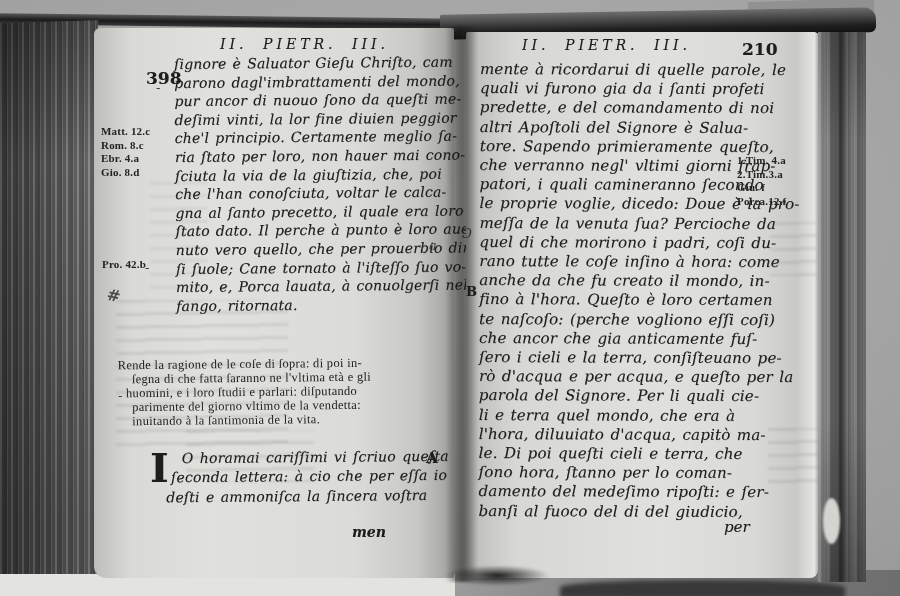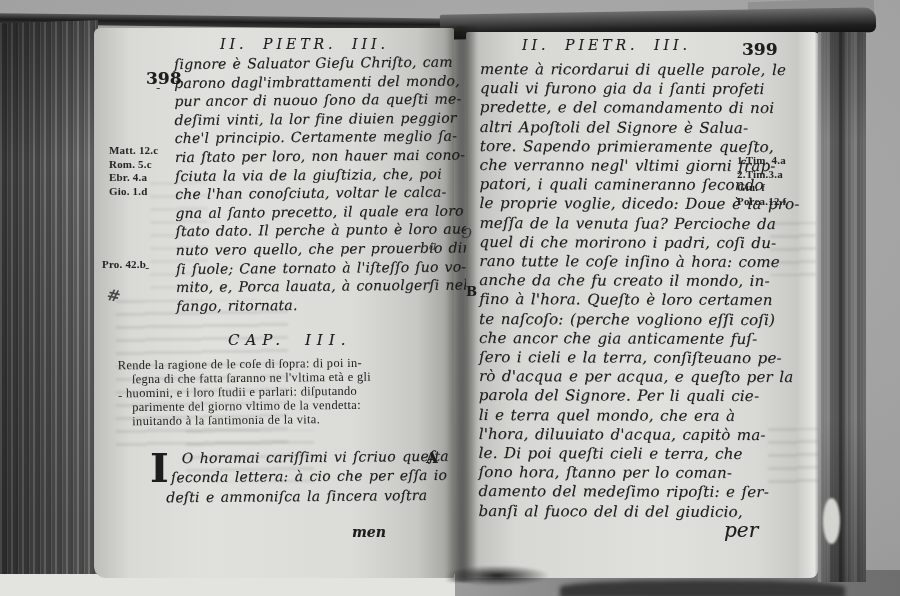--- a/index.html
+++ b/index.html
@@ -83,46 +83,45 @@
   <div class="abs bottom-light"></div>
   <div class="abs bottom-right-strip"></div>
   <div class="abs bottom-dark"></div>
   <div class="abs block-right"></div>
   <div class="abs blob"></div>
 
   <div class="abs page-left">
     <div class="abs pageno ink" style="left:52px;top:5px;margin-top:35px;">398</div>
     <div class="abs running-head ink" style="left:126px;top:8px;">II. PIETR. III.</div>
 
-    <div class="abs mnotes" style="left:15px;top:97px;margin-top:19px;">
+    <div class="abs mnotes" style="left:7px;top:97px;">
       <div>Matt. 12.c</div>
-      <div>Rom. 5.c</div>
+      <div>Rom. 8.c</div>
       <div>Ebr. 4.a</div>
-      <div>Gio. 1.d</div>
+      <div>Gio. 8.d</div>
     </div>
     <div class="abs mnotes" style="left:8px;top:230px;">Pro. 42.b</div>
 
     <div class="abs bodyblock left-body ink">
       <div>ſignore è Saluator Gieſu Chriſto, cam</div>
       <div>parono dagl'imbrattamenti del mondo,</div>
       <div>pur ancor di nuouo ſono da queſti me-</div>
       <div>deſimi vinti, la lor fine diuien peggior</div>
       <div>che'l principio. Certamente meglio ſa-</div>
       <div>ria ſtato per loro, non hauer mai cono-</div>
       <div>ſciuta la via de la giuſtizia, che, poi</div>
       <div>che l'han conoſciuta, voltar le calca-</div>
       <div>gna al ſanto precetto, il quale era loro</div>
       <div>ſtato dato. Il perche à punto è loro aue-</div>
       <div>nuto vero quello, che per prouerbio dir</div>
       <div>ſi ſuole; Cane tornato à l'iſteſſo ſuo vo-</div>
       <div>mito, e, Porca lauata, à conuolgerſi nel</div>
       <div>fango, ritornata.</div>
     </div>
 
-    <div class="abs cap-head ink" style="left:134px;top:303px;">CAP. III.</div>
 
     <div class="abs summary" style="left:24px;top:330px;transform:rotate(-.6deg);">
       <div>Rende la ragione de le coſe di ſopra: di poi in-</div>
       <div>ſegna di che fatta ſaranno ne l'vltima età e gli</div>
       <div>huomini, e i loro ſtudii e parlari: diſputando</div>
       <div>parimente del giorno vltimo de la vendetta:</div>
       <div>inuitando à la ſantimonia de la vita.</div>
     </div>
 
     <div class="abs dropcap ink" style="left:56px;top:420px;">I</div>
@@ -136,21 +135,21 @@
 
     <div class="abs mark" style="left:62px;top:52px;">-</div>
     <div class="abs mark" style="left:51px;top:232px;">-</div>
     <div class="abs mark" style="left:24px;top:360px;">-</div>
     <div class="abs hash" style="left:13px;top:258px;">#</div>
     <div class="abs mark" style="left:335px;top:210px;">a</div>
   </div>
 
   <div class="abs page-right">
     <div class="abs running-head ink" style="left:56px;top:5px;">II. PIETR. III.</div>
-    <div class="abs pageno ink" style="left:276px;top:7px;">399</div>
+    <div class="abs pageno ink" style="left:276px;top:7px;">210</div>
 
     <div class="abs bodyblock right-body ink">
       <div>mente à ricordarui di quelle parole, le</div>
       <div>quali vi furono gia da i ſanti profeti</div>
       <div>predette, e del comandamento di noi</div>
       <div>altri Apoſtoli del Signore è Salua-</div>
       <div>tore. Sapendo primieramente queſto,</div>
       <div>che verranno negl' vltimi giorni frap-</div>
       <div>patori, i quali camineranno ſecondo</div>
       <div>le proprie voglie, dicedo: Doue è la pro-</div>
@@ -174,21 +173,21 @@
 
     <div class="abs mnotes" style="left:271px;top:122px;">
       <div>1.Tim. 4.a</div>
       <div>2.Tim.3.a</div>
       <div>Giu. f</div>
       <div>Porca.12.f</div>
     </div>
 
     <div class="abs mletter ink" style="left:0px;top:252px;font-size:13px;">B</div>
     <div class="abs mark" style="left:-4px;top:194px;">Ɔ</div>
-    <div class="abs catch ink" style="left:258px;top:486px;font-size:20px;">per</div>
+    <div class="abs catch ink" style="left:258px;top:486px;font-size:15px;">per</div>
   </div>
 
   <div class="abs gutter"></div>
   <div class="abs gutter-smudge"></div>
   <div class="ghost g1"></div>
   <div class="ghost g2"></div>
   <div class="ghost g3"></div>
   <div class="ghost g4"></div>
   <div class="ghost g5"></div>
 

